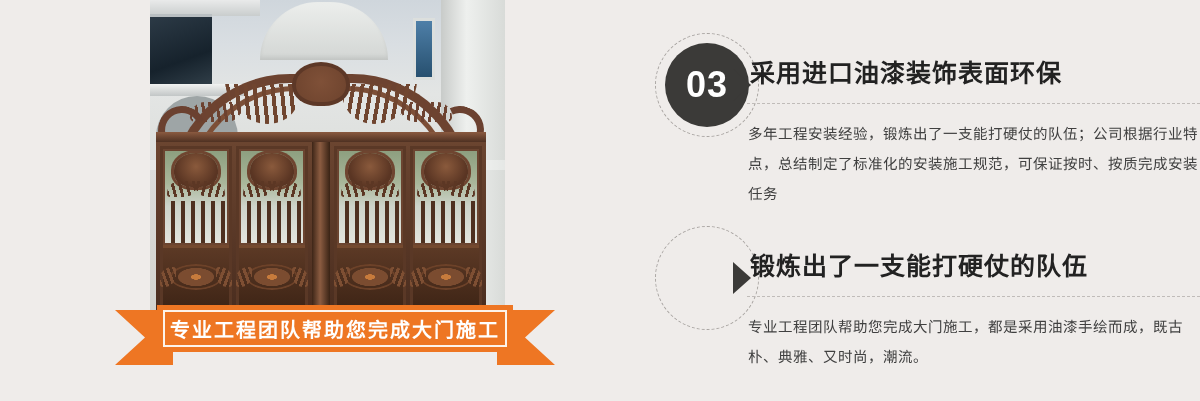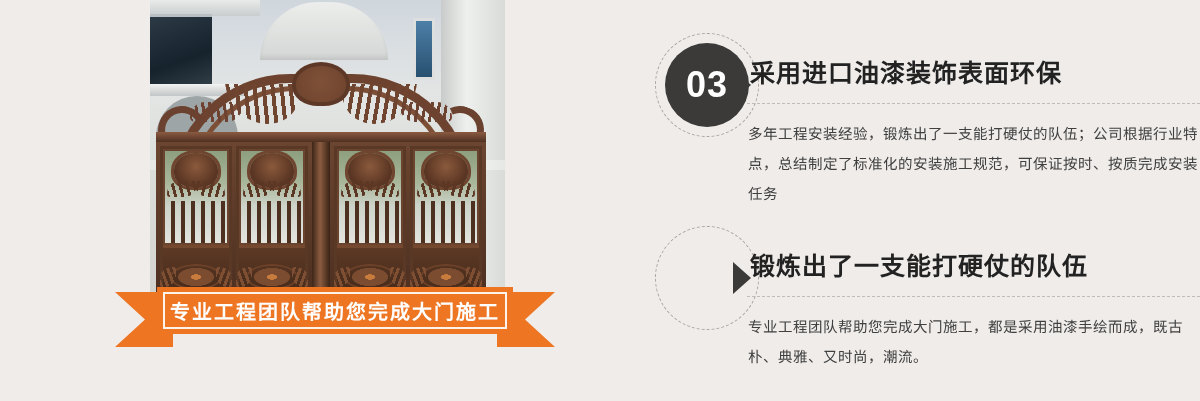--- a/index.html
+++ b/index.html
@@ -259,21 +259,21 @@
     background: repeating-linear-gradient(70deg,#7e4f33 0 3px, transparent 3px 6px);
     border-radius: 12px 3px;
   }
   .rosette::before { left: -10px; }
   .rosette::after { right: -10px; transform: scaleX(-1); }
 
   
   .ribbon {
     position: absolute;
     left: 115px;
-    top: 292px;
+    top: 310px;
     width: 440px;
     height: 55px;
   }
   .ribbon-tail {
     position: absolute;
     top: 0;
     width: 58px;
     height: 55px;
     background: #ee7623;
   }

